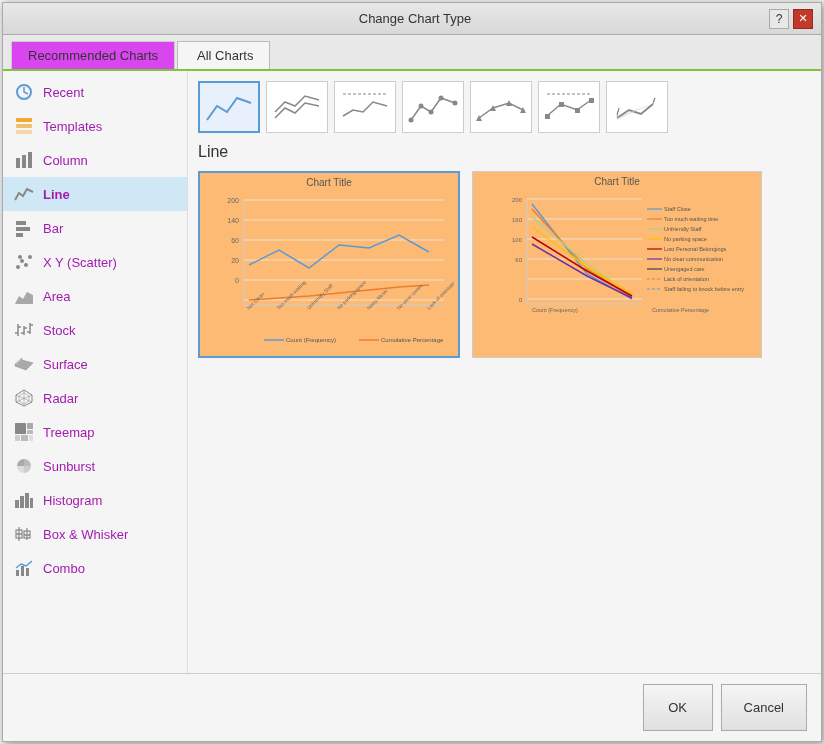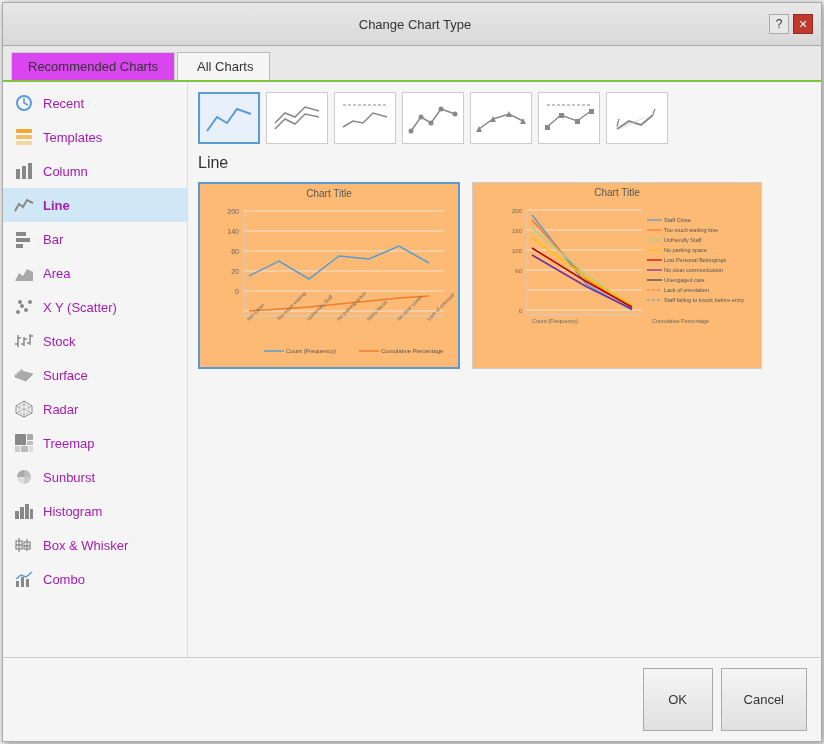--- a/index.html
+++ b/index.html
@@ -23,21 +23,21 @@
       flex-direction: column;
       box-shadow: 2px 2px 8px rgba(0,0,0,0.4);
     }
     .title-bar {
       background: linear-gradient(to bottom, #e8e8e8, #d8d8d8);
       border-bottom: 1px solid #aaa;
       display: flex;
       align-items: center;
       justify-content: space-between;
       padding: 0 8px;
-      height: 43px;
+      height: 32px;
     }
     .title-bar-title {
       flex: 1;
       text-align: center;
       font-size: 13px;
       color: #333;
     }
     .title-bar-controls {
       display: flex;
       gap: 4px;
@@ -189,21 +189,21 @@
     }
     .footer {
       display: flex;
       justify-content: flex-end;
       padding: 10px 14px;
       gap: 8px;
       border-top: 1px solid #ccc;
       background: #f5f5f5;
     }
     .footer-btn {
-      padding: 23px 22px;
+      padding: 15px 22px;
       border: 1px solid #aaa;
       background: linear-gradient(to bottom, #f5f5f5, #e0e0e0);
       cursor: pointer;
       font-size: 13px;
       color: #333;
       min-width: 70px;
     }
     svg text {
       font-family: 'Segoe UI', sans-serif;
     }
@@ -280,37 +280,37 @@
               <rect x="2" y="9" width="14" height="4" fill="#888"></rect>
               <rect x="2" y="15" width="7" height="4" fill="#888"></rect>
             </svg>
         </div>
         <span>Bar</span>
       </div>
 
       <div class="sidebar-item">
         <div class="sidebar-icon">
           <svg width="20" height="20" viewBox="0 0 20 20">
-              <polygon points="1,18 5,10 9,13 13,6 19,9 19,18" fill="#888" opacity="0.7"></polygon>
-            </svg>
-        </div>
-        <span>Area</span>
-      </div>
-
-      <div class="sidebar-item">
-        <div class="sidebar-icon">
-          <svg width="20" height="20" viewBox="0 0 20 20">
               <circle cx="4" cy="15" r="2" fill="#888"></circle>
               <circle cx="8" cy="9" r="2" fill="#888"></circle>
               <circle cx="12" cy="13" r="2" fill="#888"></circle>
               <circle cx="16" cy="5" r="2" fill="#888"></circle>
               <circle cx="6" cy="5" r="2" fill="#888"></circle>
             </svg>
         </div>
         <span>X Y (Scatter)</span>
+      </div>
+
+      <div class="sidebar-item">
+        <div class="sidebar-icon">
+          <svg width="20" height="20" viewBox="0 0 20 20">
+              <polygon points="1,18 5,10 9,13 13,6 19,9 19,18" fill="#888" opacity="0.7"></polygon>
+            </svg>
+        </div>
+        <span>Area</span>
       </div>
 
       <div class="sidebar-item">
         <div class="sidebar-icon">
           <svg width="20" height="20" viewBox="0 0 20 20">
               <line x1="4" y1="4" x2="4" y2="16" stroke="#888" stroke-width="1.5"></line>
               <line x1="4" y1="7" x2="7" y2="7" stroke="#888" stroke-width="1.5"></line>
               <line x1="4" y1="13" x2="1" y2="13" stroke="#888" stroke-width="1.5"></line>
               <line x1="10" y1="6" x2="10" y2="15" stroke="#888" stroke-width="1.5"></line>
               <line x1="10" y1="8" x2="13" y2="8" stroke="#888" stroke-width="1.5"></line>

